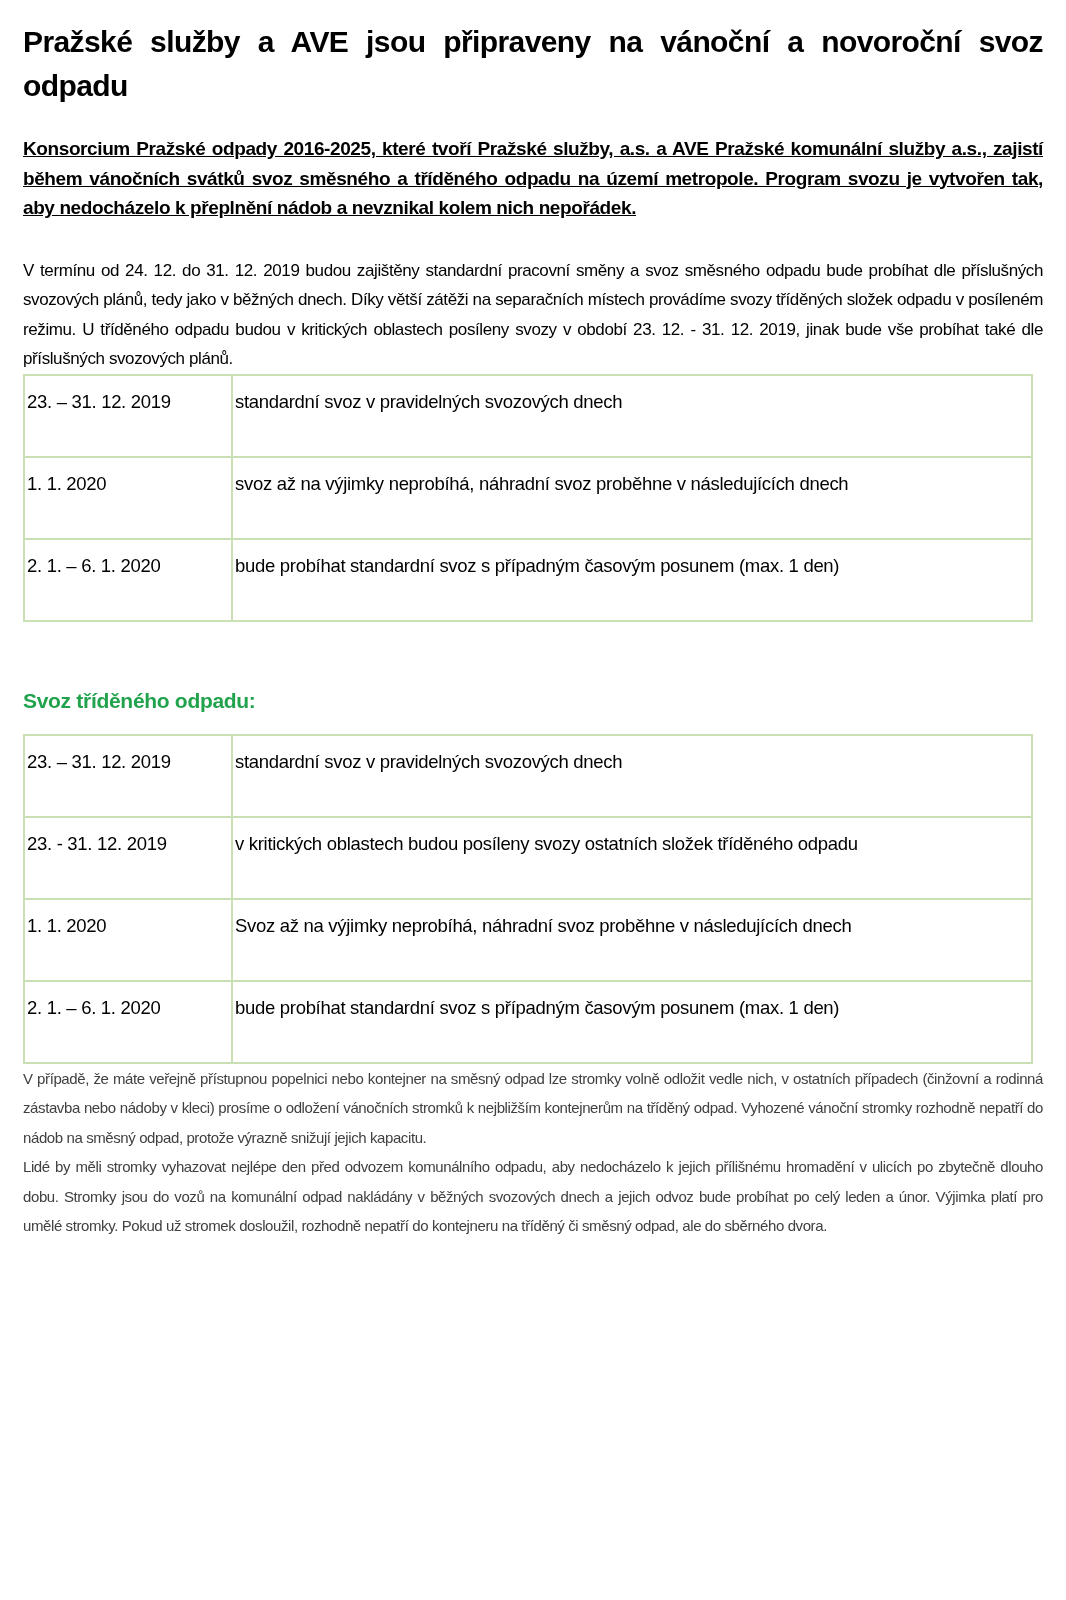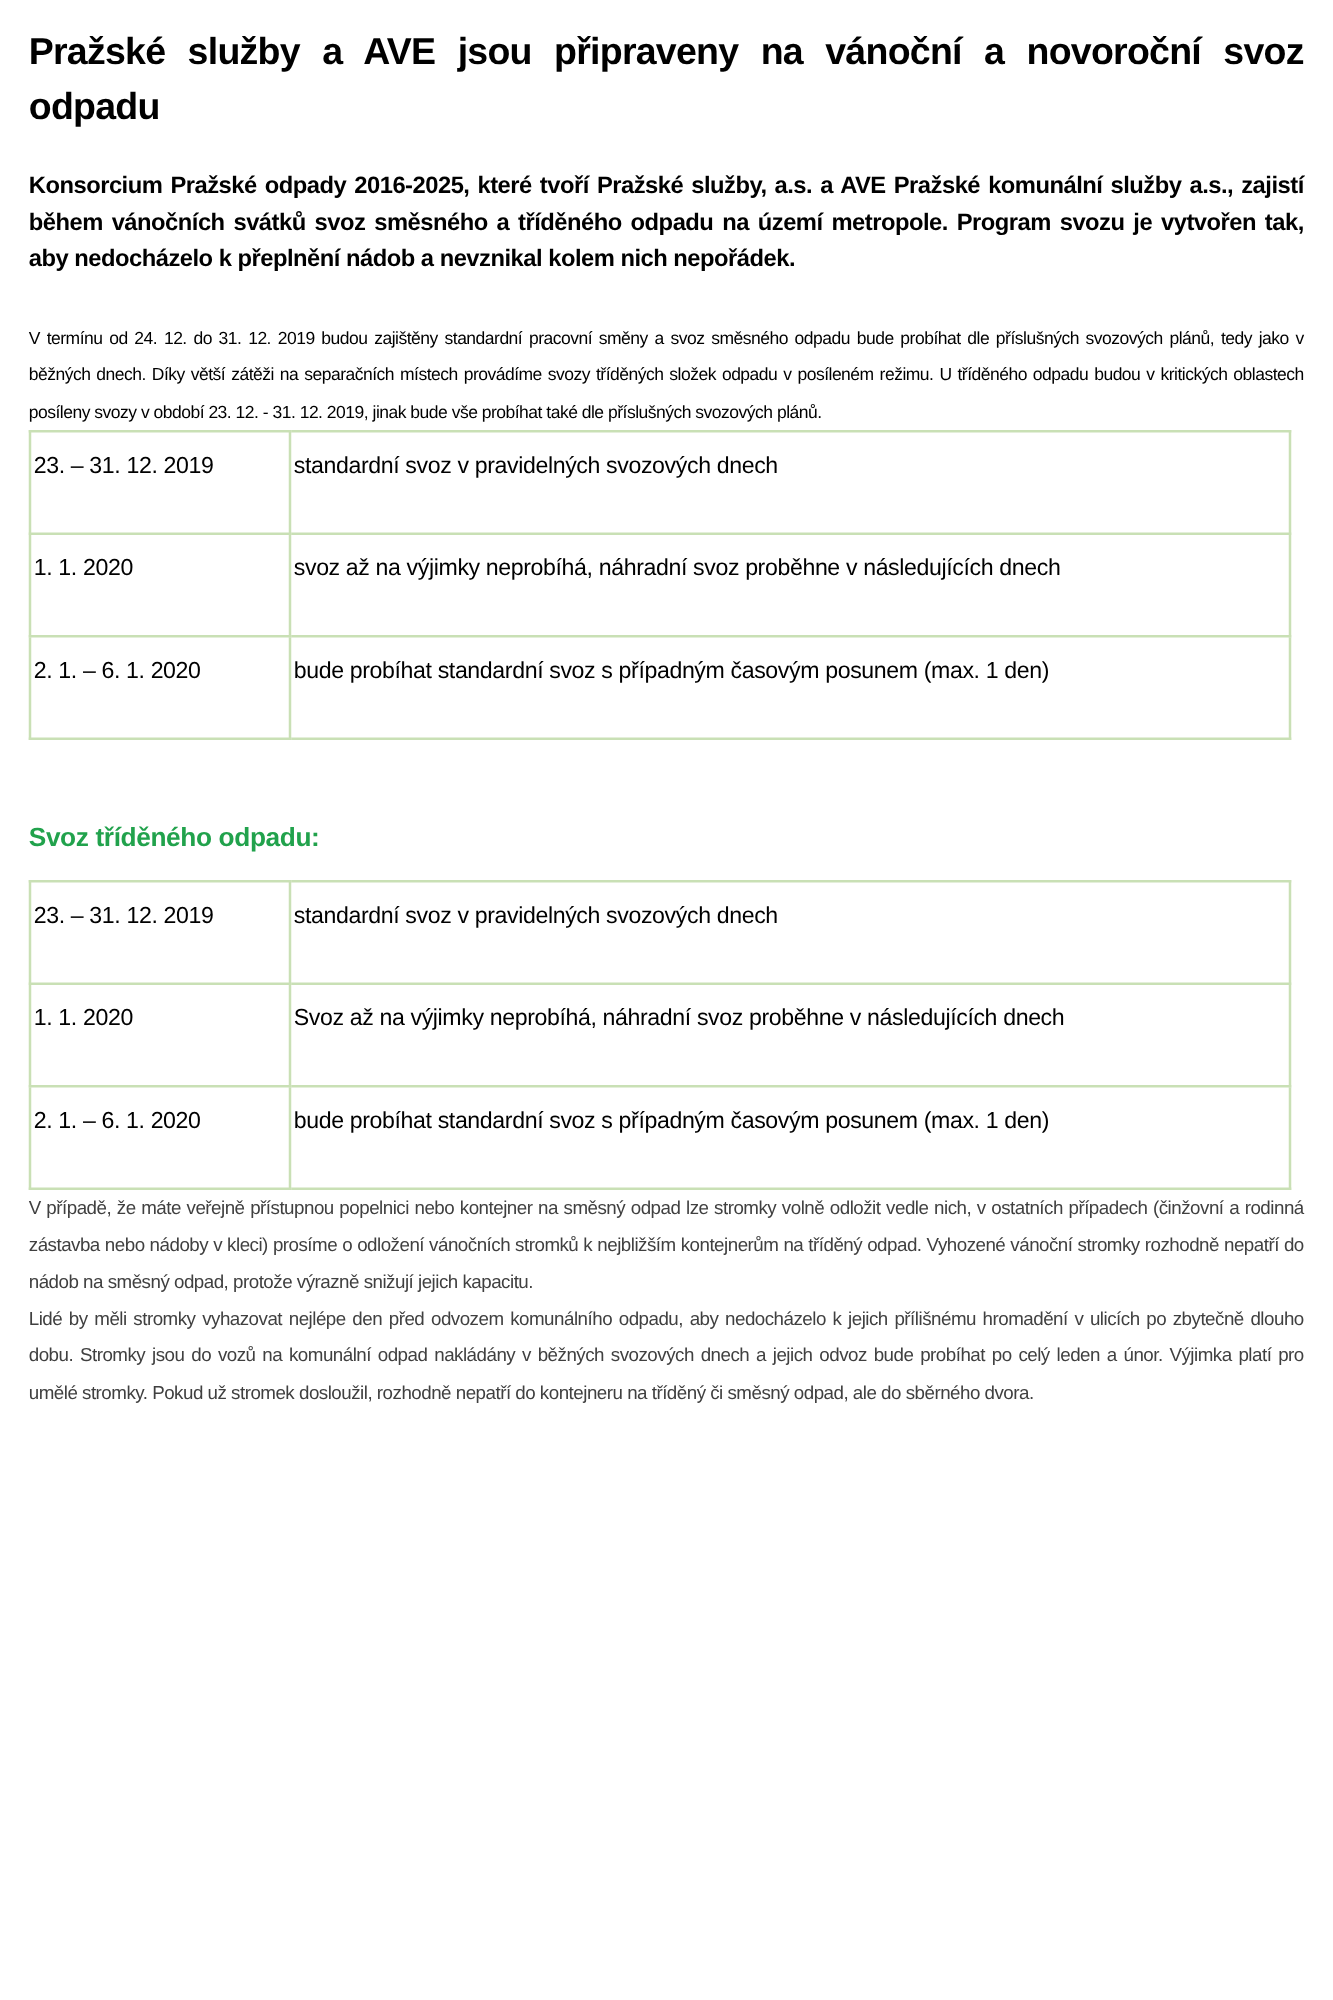--- a/index.html
+++ b/index.html
@@ -33,24 +33,25 @@
     color:#000;
   }
   .intro{
     margin:26px 0 33px 0;
     font-size:19px;
     line-height:29.5px;
     font-weight:700;
     letter-spacing:-0.4px;
     text-align:justify;
     color:#000;
+    text-decoration:underline;
   }
   .body-text{
     margin:0;
-    font-size:14px;
+    font-size:17px;
     line-height:29.5px;
     letter-spacing:-0.4px;
     text-align:justify;
     color:#000;
   }
   .section-heading{
     font-size:21px;
     line-height:26px;
     font-weight:700;
     letter-spacing:-0.3px;
@@ -116,20 +117,24 @@
 
   <h2 class="section-heading sorted">Svoz tříděného odpadu:</h2>
 
   <table class="schedule">
     <tbody>
       <tr>
         <td class="date-cell">23. – 31. 12. 2019</td>
         <td class="desc-cell">standardní svoz v pravidelných svozových dnech</td>
       </tr>
       <tr>
+        <td class="date-cell">23. - 31. 12. 2019</td>
+        <td class="desc-cell">v kritických oblastech budou posíleny svozy ostatních složek tříděného odpadu</td>
+      </tr>
+      <tr>
         <td class="date-cell">1. 1. 2020</td>
         <td class="desc-cell">Svoz až na výjimky neprobíhá, náhradní svoz proběhne v následujících dnech</td>
       </tr>
       <tr>
         <td class="date-cell">2. 1. – 6. 1. 2020</td>
         <td class="desc-cell">bude probíhat standardní svoz s případným časovým posunem (max. 1 den)</td>
       </tr>
     </tbody>
   </table>
 

